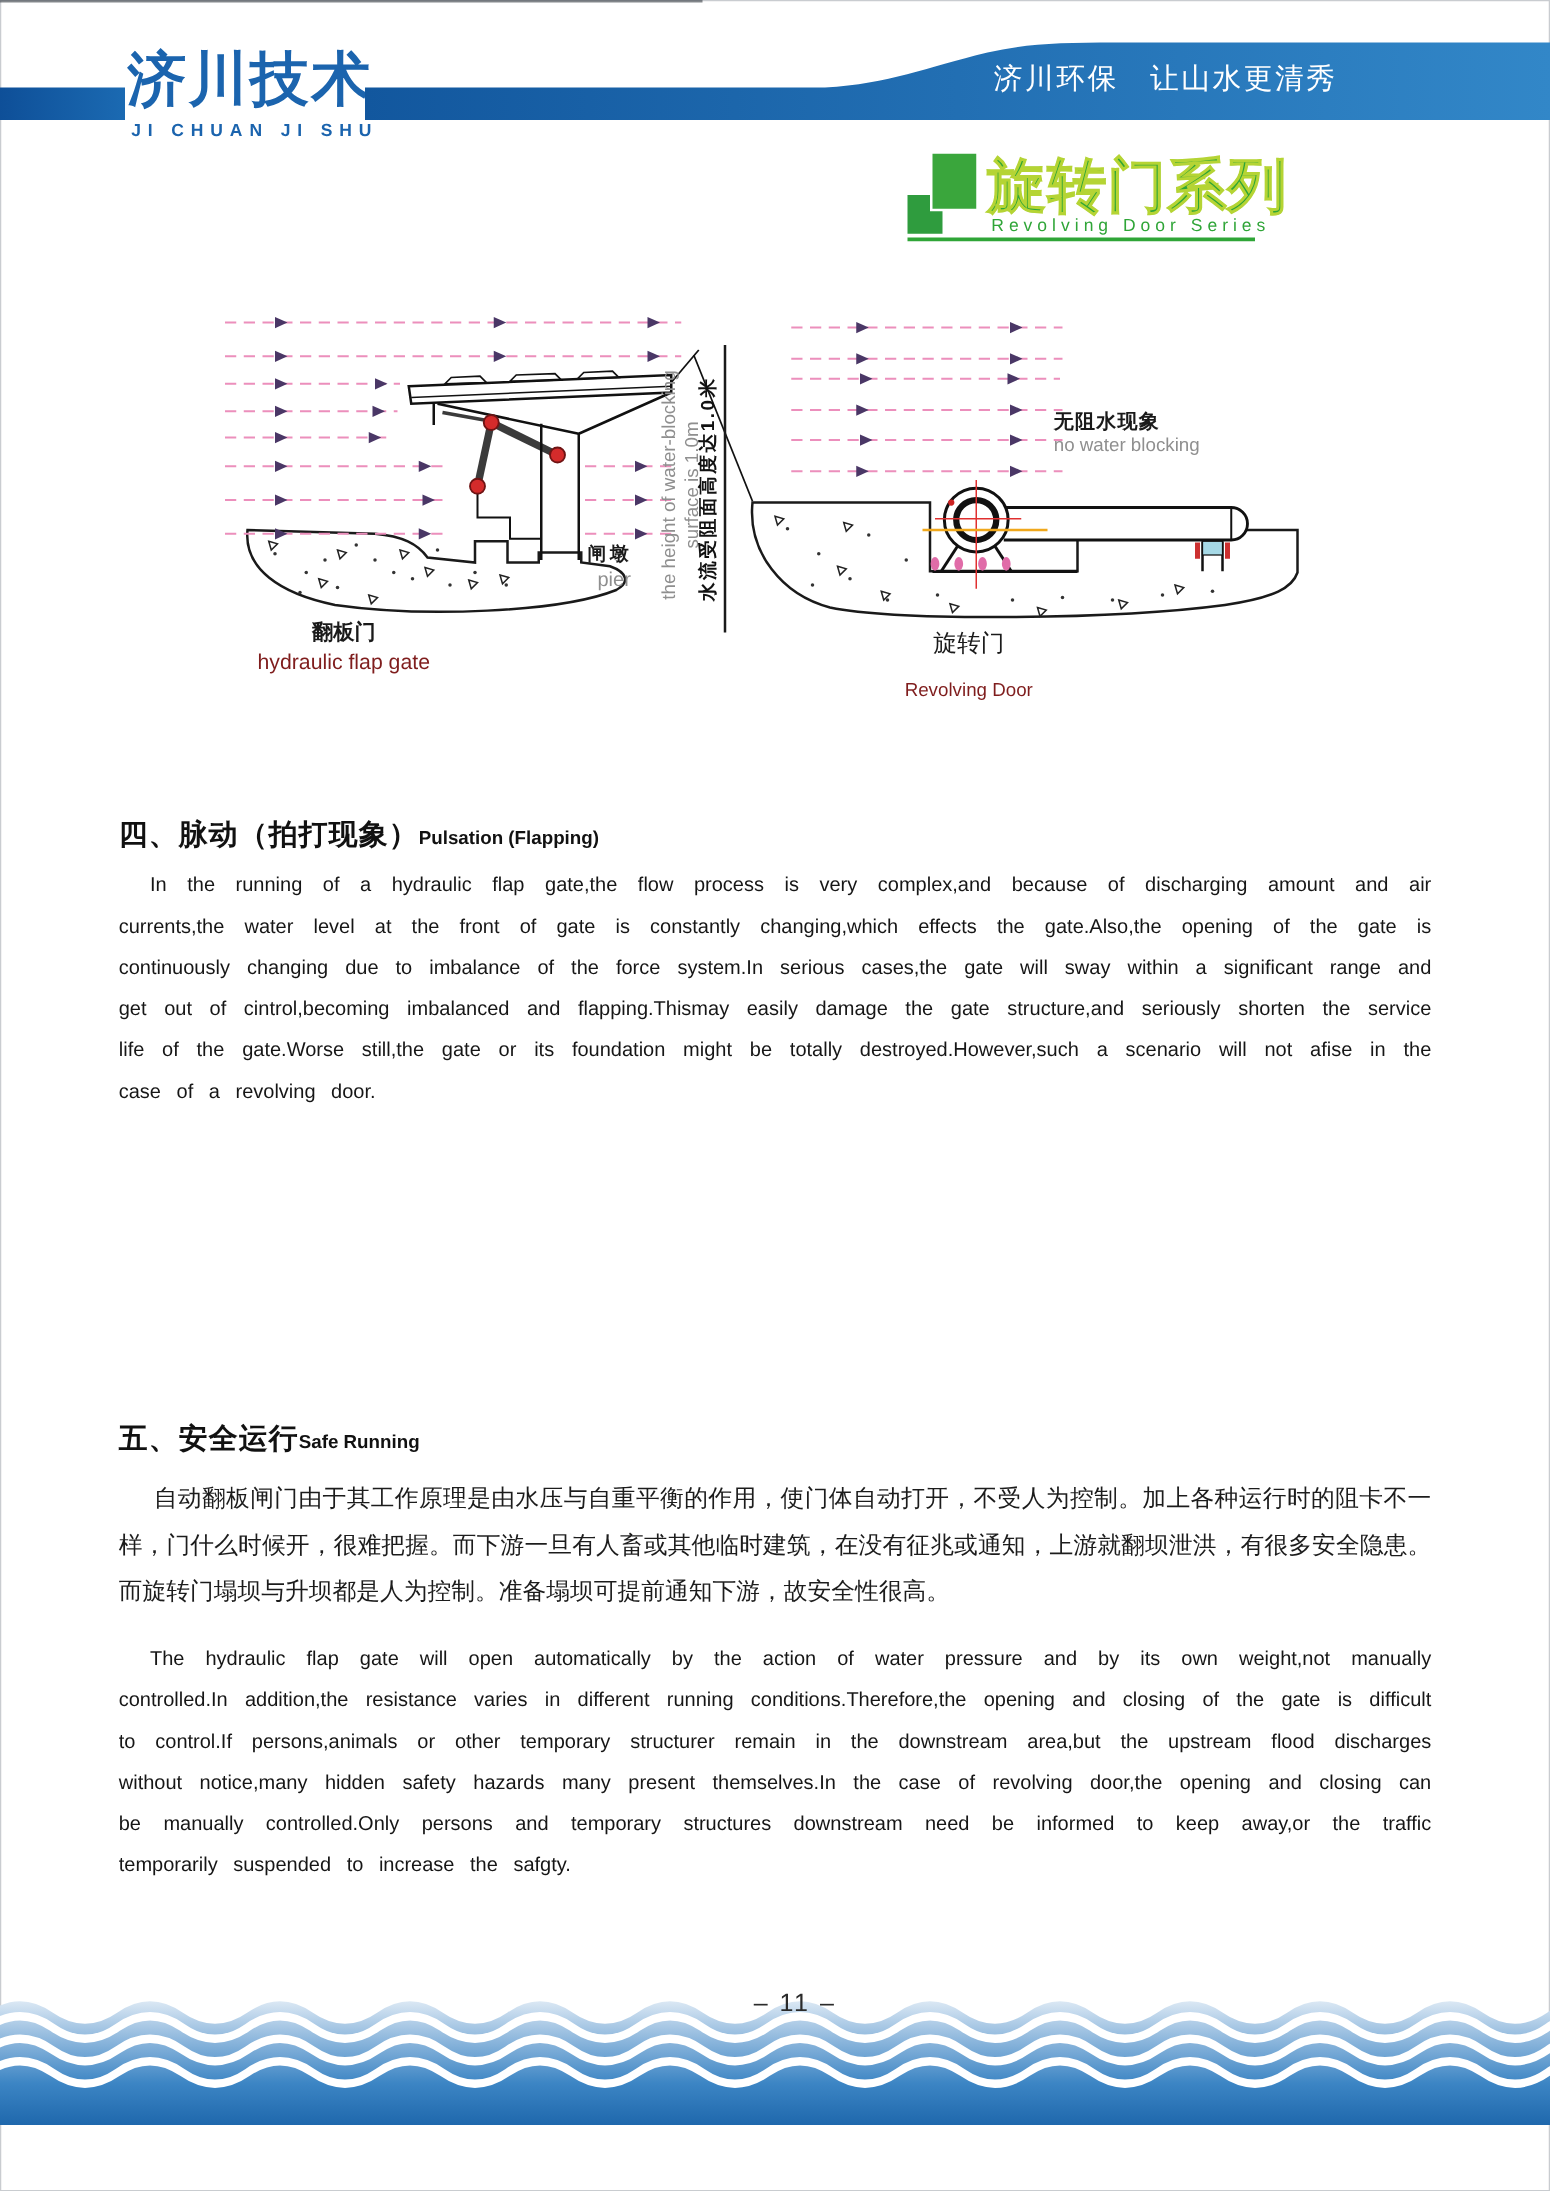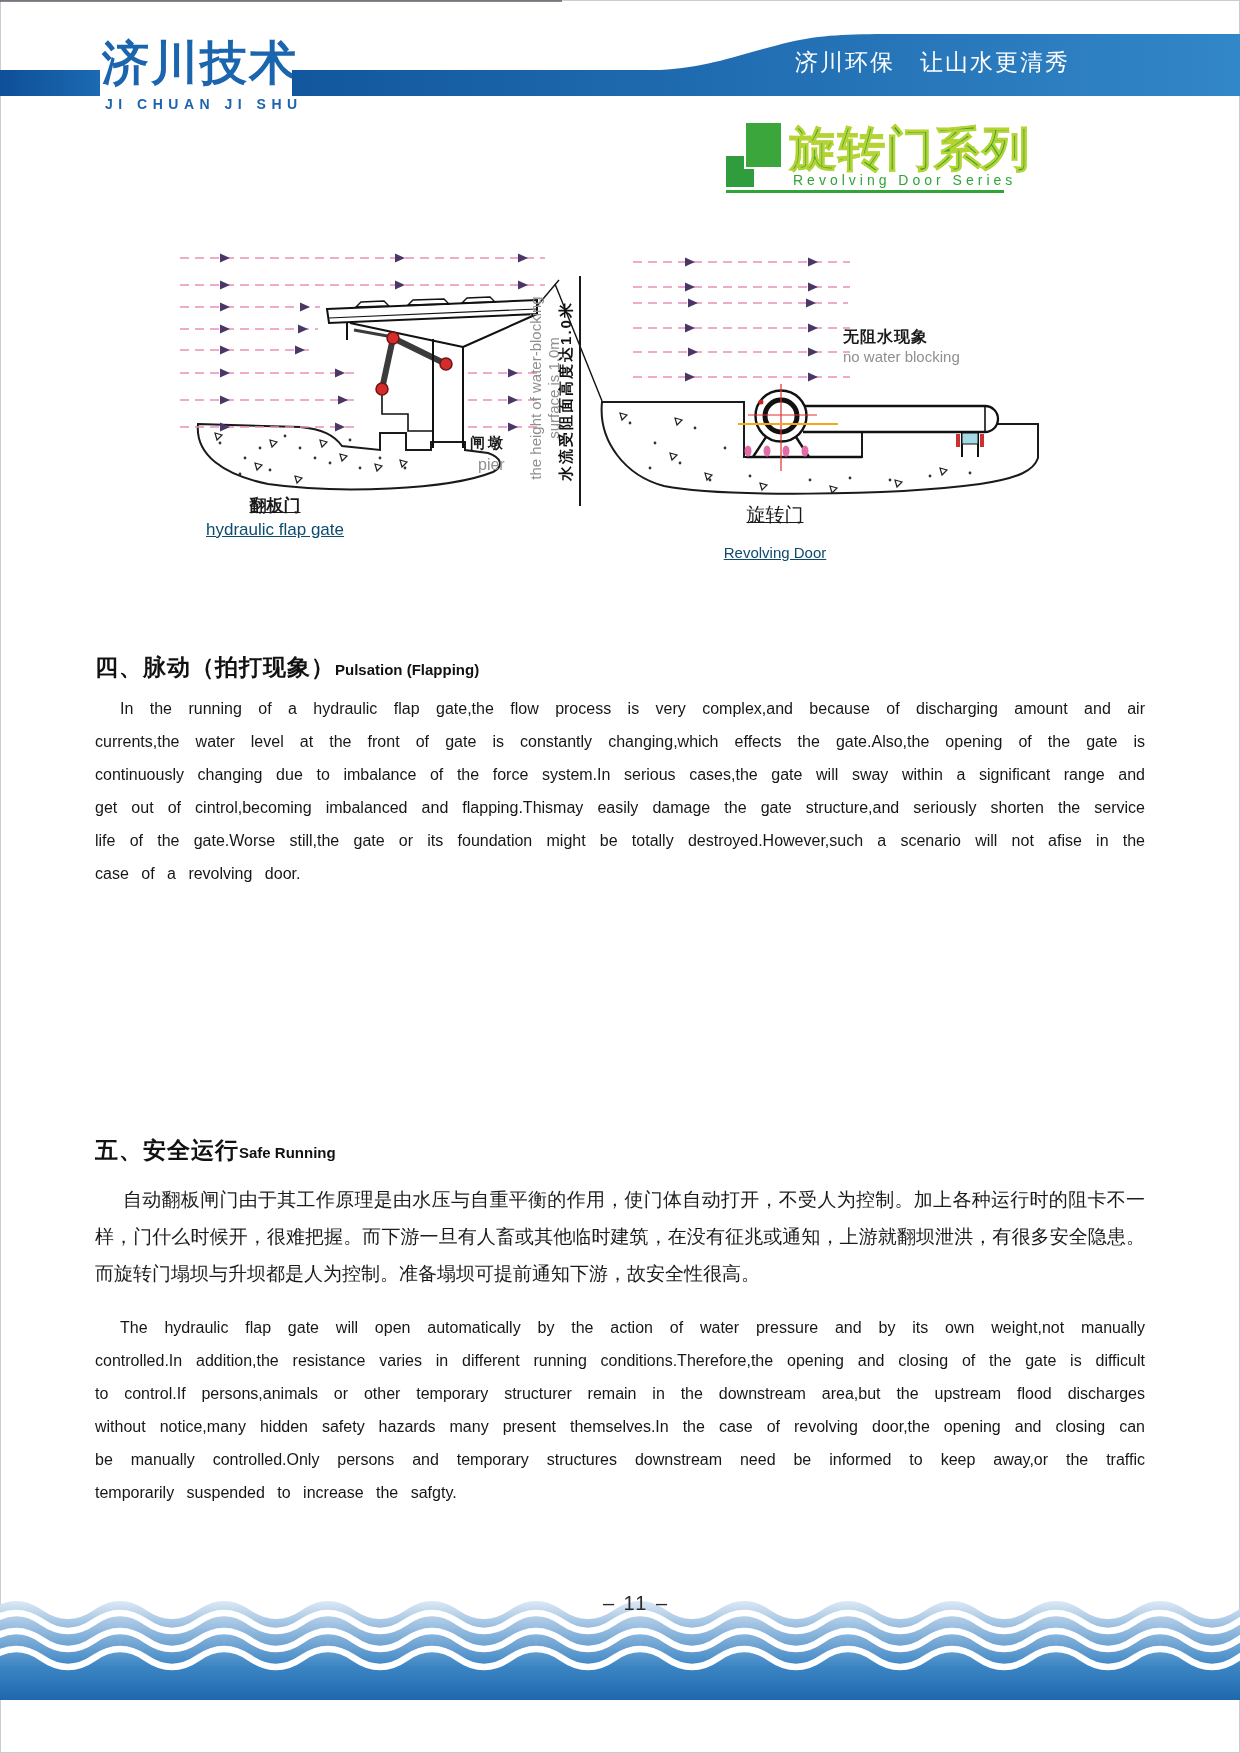--- a/index.html
+++ b/index.html
@@ -15,22 +15,22 @@
   .slogan{left:795px;top:47px;font-size:23px;color:#fff;letter-spacing:2px;z-index:2;}
 
   .sq-big{left:746px;top:123px;width:35px;height:44px;background:#3aa63c;box-shadow:0 0 0 2px #fff;z-index:2;}
   .sq-small{left:726px;top:156px;width:28px;height:31px;background:#2f9c3e;z-index:1;}
   .series-cn{left:790px;top:118px;font-size:47px;font-weight:bold;color:#2fa537;letter-spacing:1px;
              -webkit-text-stroke:1px #b5d434;}
   .series-en{left:793px;top:172px;font-size:14px;font-weight:normal;color:#2fa537;letter-spacing:4px;}
   .series-line{left:726px;top:190px;width:278px;height:3px;background:#2fa537;}
 
   
-  .dlabel-cn{font-weight:bold;color:#1a1a1a;font-size:17px;text-decoration:underline;}
-  .dlabel-en{color:#0c4a6e;font-size:17px;text-decoration:underline;}
+  .dlabel-cn{font-weight:bold;color:#1a1a1a;font-size:17px;}
+  .dlabel-en{color:#7f1d1d;font-size:17px;}
   .lab-flap{left:170px;top:494px;width:210px;text-align:center;}
   .lab-flap .dlabel-en{margin-top:3px;}
   .lab-rev{left:675px;top:502px;width:200px;text-align:center;}
   .lab-rev .dlabel-cn{font-weight:normal;font-family:"Liberation Serif",serif;font-size:19px;}
   .lab-rev .dlabel-en{font-size:15px;margin-top:16px;}
   .lab-pier-cn{left:470px;top:434px;font-size:15px;font-weight:bold;color:#1a1a1a;letter-spacing:3px;}
   .lab-pier-en{left:478px;top:456px;font-size:16px;color:#8f8f8f;}
   .lab-noblock-cn{left:843px;top:327px;font-size:16px;font-weight:bold;color:#1a1a1a;letter-spacing:1px;}
   .lab-noblock-en{left:843px;top:348px;font-size:15px;color:#8f8f8f;}
 

